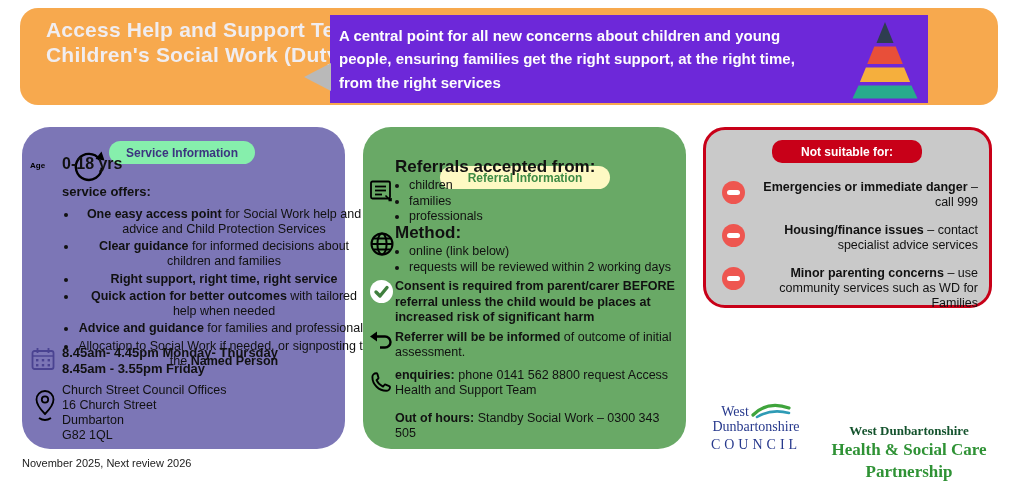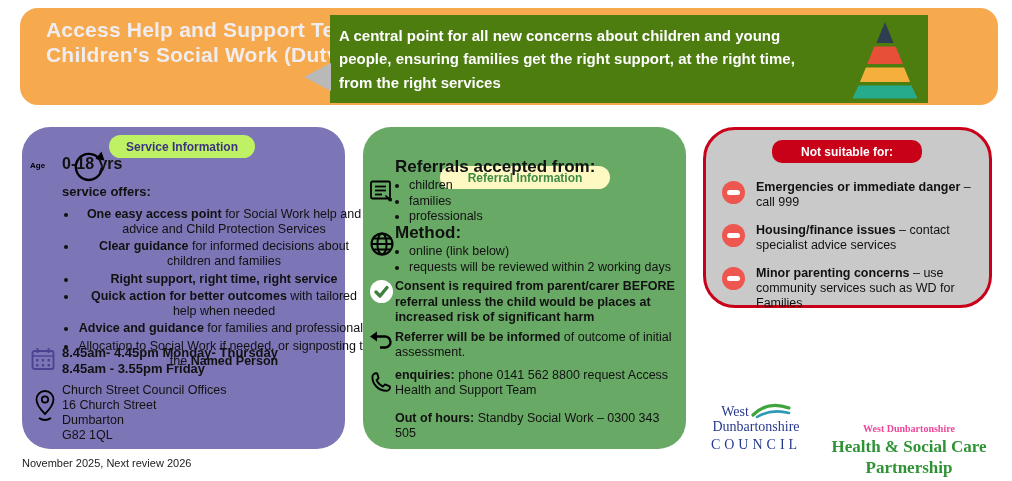--- a/index.html
+++ b/index.html
@@ -4,36 +4,36 @@
 <style>
   html,body{margin:0;padding:0;background:#fff;}
   .page{position:relative;width:1012px;height:481px;background:#ffffff;overflow:hidden;
         font-family:"Liberation Sans",sans-serif;color:#111;}
 
   
   .header{position:absolute;left:20px;top:8px;width:978px;height:97px;
           background:#F7A94E;border-radius:18px;}
   .header-title{position:absolute;left:26px;top:10px;font-size:21px;font-weight:bold;
                 color:#F0EDF0;line-height:1.18;letter-spacing:.2px;}
-  .speech{position:absolute;left:310px;top:7px;width:598px;height:88px;background:#4d7c0f;}
+  .speech{position:absolute;left:310px;top:7px;width:598px;height:88px;background:#6d28d9;}
   .speech-tail{position:absolute;left:-26px;top:48px;width:0;height:0;
                border-top:14px solid transparent;border-bottom:14px solid transparent;
                border-right:27px solid #B9B9B9;}
   .speech-text{position:absolute;left:9px;top:9px;width:478px;font-size:15px;
                font-weight:bold;color:#FDFDFD;line-height:1.55;}
   .pyramid{position:absolute;right:8px;top:4px;}
 
   
   .pill{display:flex;align-items:center;justify-content:center;height:23px;
         border-radius:12px;font-size:12px;font-weight:bold;}
 
   
   .panel-service{position:absolute;left:22px;top:127px;width:323px;height:322px;
                  background:#7C76B6;border-radius:28px;}
-  .pill-service{position:absolute;left:87px;top:8px;width:146px;background:#bef264;color:#3C3480;}
+  .pill-service{position:absolute;left:87px;top:14px;width:146px;background:#86efac;color:#3C3480;}
   .age-wrap{position:absolute;left:1px;top:21px;width:36px;height:36px;padding-left:48px;}
   .age-label{position:absolute;left:7px;top:13px;font-size:8px;font-weight:bold;color:#000;}
   .age-range{position:absolute;left:40px;top:28px;font-size:16px;font-weight:bold;}
   .offers-heading{position:absolute;left:40px;top:57px;font-size:13px;font-weight:bold;}
   .service-bullets{position:absolute;left:42px;top:80px;width:292px;margin:0;
                    padding:0 0 0 14px;font-size:12.5px;line-height:1.17;}
   .service-bullets li{margin-bottom:3px;text-align:center;}
   .hours-block{position:absolute;left:40px;top:218px;font-size:13px;font-weight:bold;line-height:1.22;}
   .cal-wrap{position:absolute;left:8px;top:219px;}
   .addr-block{position:absolute;left:40px;top:256px;font-size:12.5px;line-height:1.2;}
@@ -50,41 +50,41 @@
   .g-body{font-size:12.5px;line-height:1.22;}
   .sec-accepted{top:30px;}
   .sec-method{top:96px;}
   .sec-consent{top:152px;font-size:12.5px;font-weight:bold;line-height:1.25;}
   .sec-referrer{top:203px;}
   .sec-enquiries{top:241px;}
   .sec-hours{top:284px;}
 
   
   .panel-notsuit{position:absolute;left:703px;top:127px;width:289px;height:181px;
-                 background:#C9C9C9;border:3px solid #C80018;border-radius:32px;box-sizing:border-box;}
+                 background:#C9C9C9;border:3px solid #C80018;border-radius:22px;box-sizing:border-box;text-align:right;}
   .pill-notsuit{position:absolute;left:66px;top:10px;width:150px;background:#C80018;color:#fff;border-radius:10px;}
   .ns-items{position:absolute;left:16px;top:50px;width:256px;}
   .ns-row{display:flex;align-items:flex-start;margin-bottom:13px;}
   .no-entry{flex:0 0 auto;width:23px;height:23px;border-radius:50%;background:#EE5650;
             position:relative;margin-right:11px;margin-top:1px;}
   .no-entry::after{content:"";position:absolute;left:5px;top:9px;width:13px;height:5px;
                    border-radius:3px;background:#fff;}
   .ns-text{font-size:12.5px;line-height:1.2;}
 
   
   .review-note{position:absolute;left:22px;top:457px;font-size:11px;color:#222;}
   .council-logo{position:absolute;left:704px;top:402px;width:104px;text-align:center;
                 font-family:"Liberation Serif",serif;color:#27398D;line-height:1.1;}
   .council-west-row{display:flex;align-items:flex-end;justify-content:center;gap:2px;}
   .council-west{font-size:14px;}
   .council-dunb{font-size:14px;}
   .council-council{font-size:14px;letter-spacing:4px;margin-top:3px;}
   .partner-logo{position:absolute;left:816px;top:423px;width:186px;text-align:center;
                 font-family:"Liberation Serif",serif;line-height:1.25;}
-  .partner-l1{font-size:10px;font-weight:bold;color:#ec4899;}
+  .partner-l1{font-size:13px;font-weight:bold;color:#14532d;}
   .partner-l2{font-size:17px;font-weight:bold;color:#2F9235;}
 
   b{font-weight:bold;}
 </style>
 </head>
 <body>
 
 <div class="page">
 
   <div class="header">

